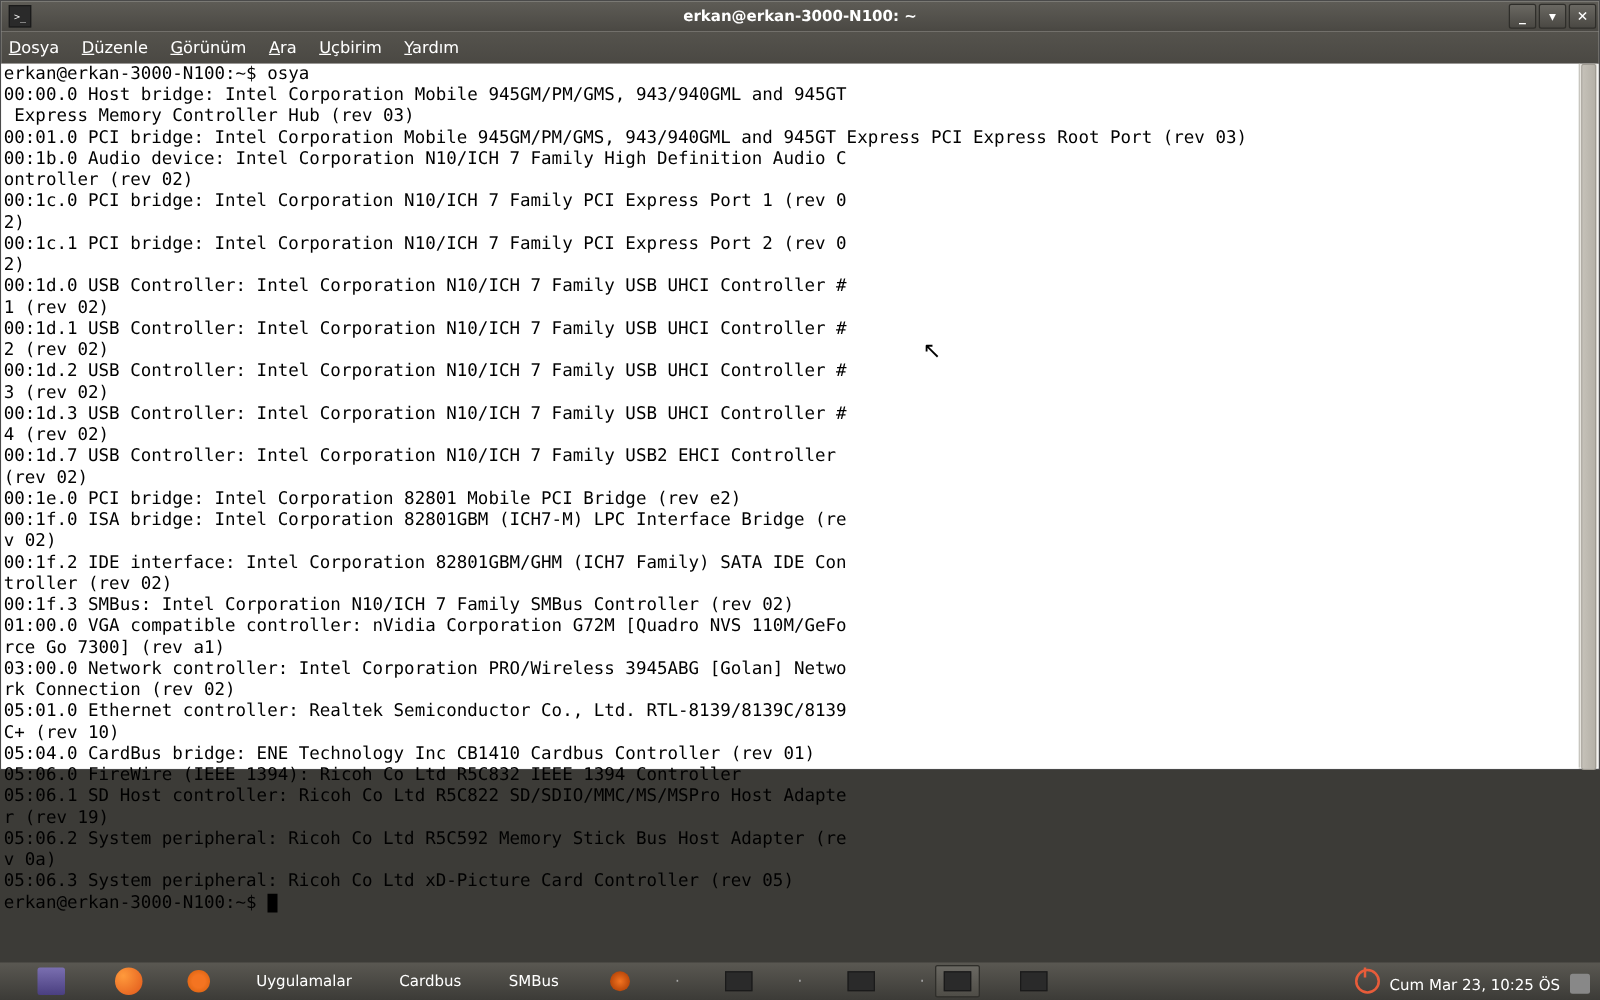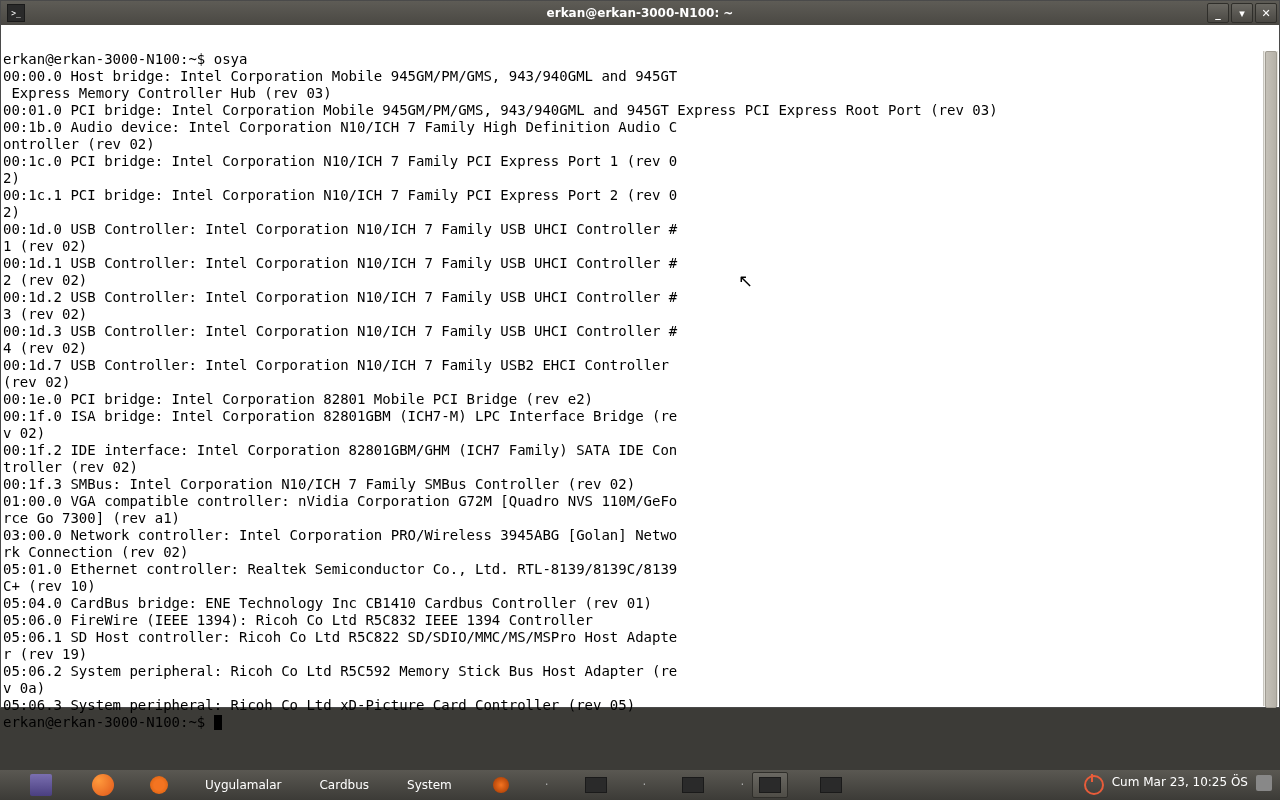--- a/index.html
+++ b/index.html
@@ -1,17 +1,17 @@
 <!DOCTYPE html>
 <html><head>
 <meta charset="utf-8">
 <style>
   html,body{margin:0;padding:0;width:1280px;height:800px;overflow:hidden;font-family:"DejaVu Sans",Arial,sans-serif;background:#3c3b37;}
   
-  .window{position:absolute;left:0;top:0;width:1280px;height:708px;background:#fff;border:1px solid #4a4a4a;box-sizing:border-box;}
+  .window{position:absolute;left:0;top:0;width:1280px;height:616px;background:#fff;border:1px solid #4a4a4a;box-sizing:border-box;}
   .titlebar{height:24px;background:linear-gradient(#5e5c56,#4a4843);display:flex;align-items:center;color:#fff;font-size:12px;position:relative;}
   .tb-icon{width:16px;height:16px;margin-left:6px;background:#2a2a2a;border:1px solid #1a1a1a;display:flex;align-items:center;justify-content:center;}
   .tb-icon::after{content:">_";font-size:8px;color:#fff;font-family:monospace;}
   .tb-title{position:absolute;left:50%;transform:translateX(-50%);font-weight:bold;}
   .tb-buttons{position:absolute;right:2px;top:2px;display:flex;gap:2px;}
   .tb-btn{width:20px;height:18px;background:linear-gradient(#6a6862,#4a4843);border:1px solid #2f2e2a;border-radius:2px;color:#fff;display:flex;align-items:center;justify-content:center;font-size:11px;font-weight:bold;cursor:pointer;}
   .menubar{height:26px;background:linear-gradient(#55534d,#4a4843);display:flex;align-items:center;padding:0 6px;gap:18px;color:#fff;font-size:13px;}
   .menubar span{cursor:pointer;}
   .menubar span u{text-decoration:underline;}
   .termarea{position:absolute;left:0;top:50px;right:16px;bottom:0;background:#fff;color:#000;font-family:"DejaVu Sans Mono","Liberation Mono",monospace;font-size:14px;line-height:17px;white-space:pre-wrap;word-break:break-all;padding:0 2px;}
@@ -19,38 +19,46 @@
   .scrollthumb{position:absolute;left:1px;right:1px;top:0;height:100%;background:linear-gradient(to right,#c5c1b8,#b5b1a8);border:1px solid #a09c93;border-radius:2px;}
   .cursor{display:inline-block;width:8px;height:15px;background:#000;vertical-align:text-bottom;}
   
   .taskbar{position:absolute;left:0;bottom:0;width:1280px;height:30px;background:linear-gradient(#5a5852,#3c3b37);display:flex;align-items:center;color:#fff;font-size:12px;}
   .tb-item{height:30px;display:flex;align-items:center;padding:0 6px;cursor:pointer;margin-left:24px;}
   .tb-sep{width:4px;}
   .tb-icon-box{width:22px;height:22px;border-radius:2px;display:flex;align-items:center;justify-content:center;}
   .ubuntu-logo{background:radial-gradient(circle,#f47421 40%,#d25c0a 100%);border-radius:50%;width:18px;height:18px;position:relative;}
   .task-label{padding:0 7px;}
   .task-win{height:24px;background:linear-gradient(#6a6862,#4f4d47);border:1px solid #2f2e2a;border-radius:2px;display:flex;align-items:center;padding:0 6px;margin:0 2px;gap:4px;}
-  .tray{margin-left:auto;display:flex;align-items:flex-start;gap:8px;padding-right:8px;}
+  .tray{margin-left:auto;display:flex;align-items:flex-end;gap:8px;padding-right:8px;}
   .power-icon{width:16px;height:16px;border:2px solid #e85c3a;border-radius:50%;position:relative;}
   .power-icon::after{content:"";position:absolute;left:5px;top:-3px;width:2px;height:8px;background:#e85c3a;}
   .term-mini{width:20px;height:14px;background:#2a2a2a;border:1px solid #1a1a1a;}
   .mouse-cursor{position:absolute;left:738px;top:270px;font-size:18px;color:#000;pointer-events:none;}
 </style>
 </head>
 <body>
 
 <div class="window">
   <div class="titlebar">
     <div class="tb-icon"></div>
     <div class="tb-title">erkan@erkan-3000-N100: ~</div>
     <div class="tb-buttons">
       <div class="tb-btn">_</div>
       <div class="tb-btn">▾</div>
       <div class="tb-btn">✕</div>
     </div>
+  </div>
+  <div class="menubar">
+    <span><u>D</u>osya</span>
+    <span><u>D</u>üzenle</span>
+    <span><u>G</u>örünüm</span>
+    <span><u>A</u>ra</span>
+    <span><u>U</u>çbirim</span>
+    <span><u>Y</u>ardım</span>
   </div>
   <div class="termarea"><span>erkan@erkan-3000-N100:~$ </span><span>osya</span>
 <span>00:00.0 Host bridge: Intel Corporation Mobile 945GM/PM/GMS, 943/940GML and 945GT
  Express Memory Controller Hub (rev 03)
 00:01.0 PCI bridge: Intel Corporation Mobile 945GM/PM/GMS, 943/940GML and 945GT Express PCI Express Root Port (rev 03)
 00:1b.0 Audio device: Intel Corporation N10/ICH 7 Family High Definition Audio C
 ontroller (rev 02)
 00:1c.0 PCI bridge: Intel Corporation N10/ICH 7 Family PCI Express Port 1 (rev 0
 2)
 00:1c.1 PCI bridge: Intel Corporation N10/ICH 7 Family PCI Express Port 2 (rev 0
@@ -98,21 +106,21 @@
   </div>
   <div class="tb-sep"></div>
   <div class="tb-item">
     <div class="tb-icon-box" style="background:radial-gradient(circle at 30% 30%,#ff9a3c,#e0571a);border-radius:50%;"></div>
   </div>
   <div class="tb-item">
     <div class="ubuntu-logo"></div>
   </div>
   <div class="tb-item task-label">Uygulamalar</div>
   <div class="tb-item task-label">Cardbus</div>
-  <div class="tb-item task-label">System</div>
+  <div class="tb-item task-label">SMBus</div>
   <div class="tb-sep"></div>
   <div class="tb-item">
     <div class="tb-icon-box" style="background:radial-gradient(circle,#f47421,#a03500);border-radius:50%;width:16px;height:16px;"></div>
   </div>
   <div class="tb-item" style="color:#aaa;">·</div>
   <div class="tb-item">
       <div class="term-mini"></div>
     </div>
   <div class="tb-item" style="color:#aaa;">·</div>
   <div class="tb-item">

